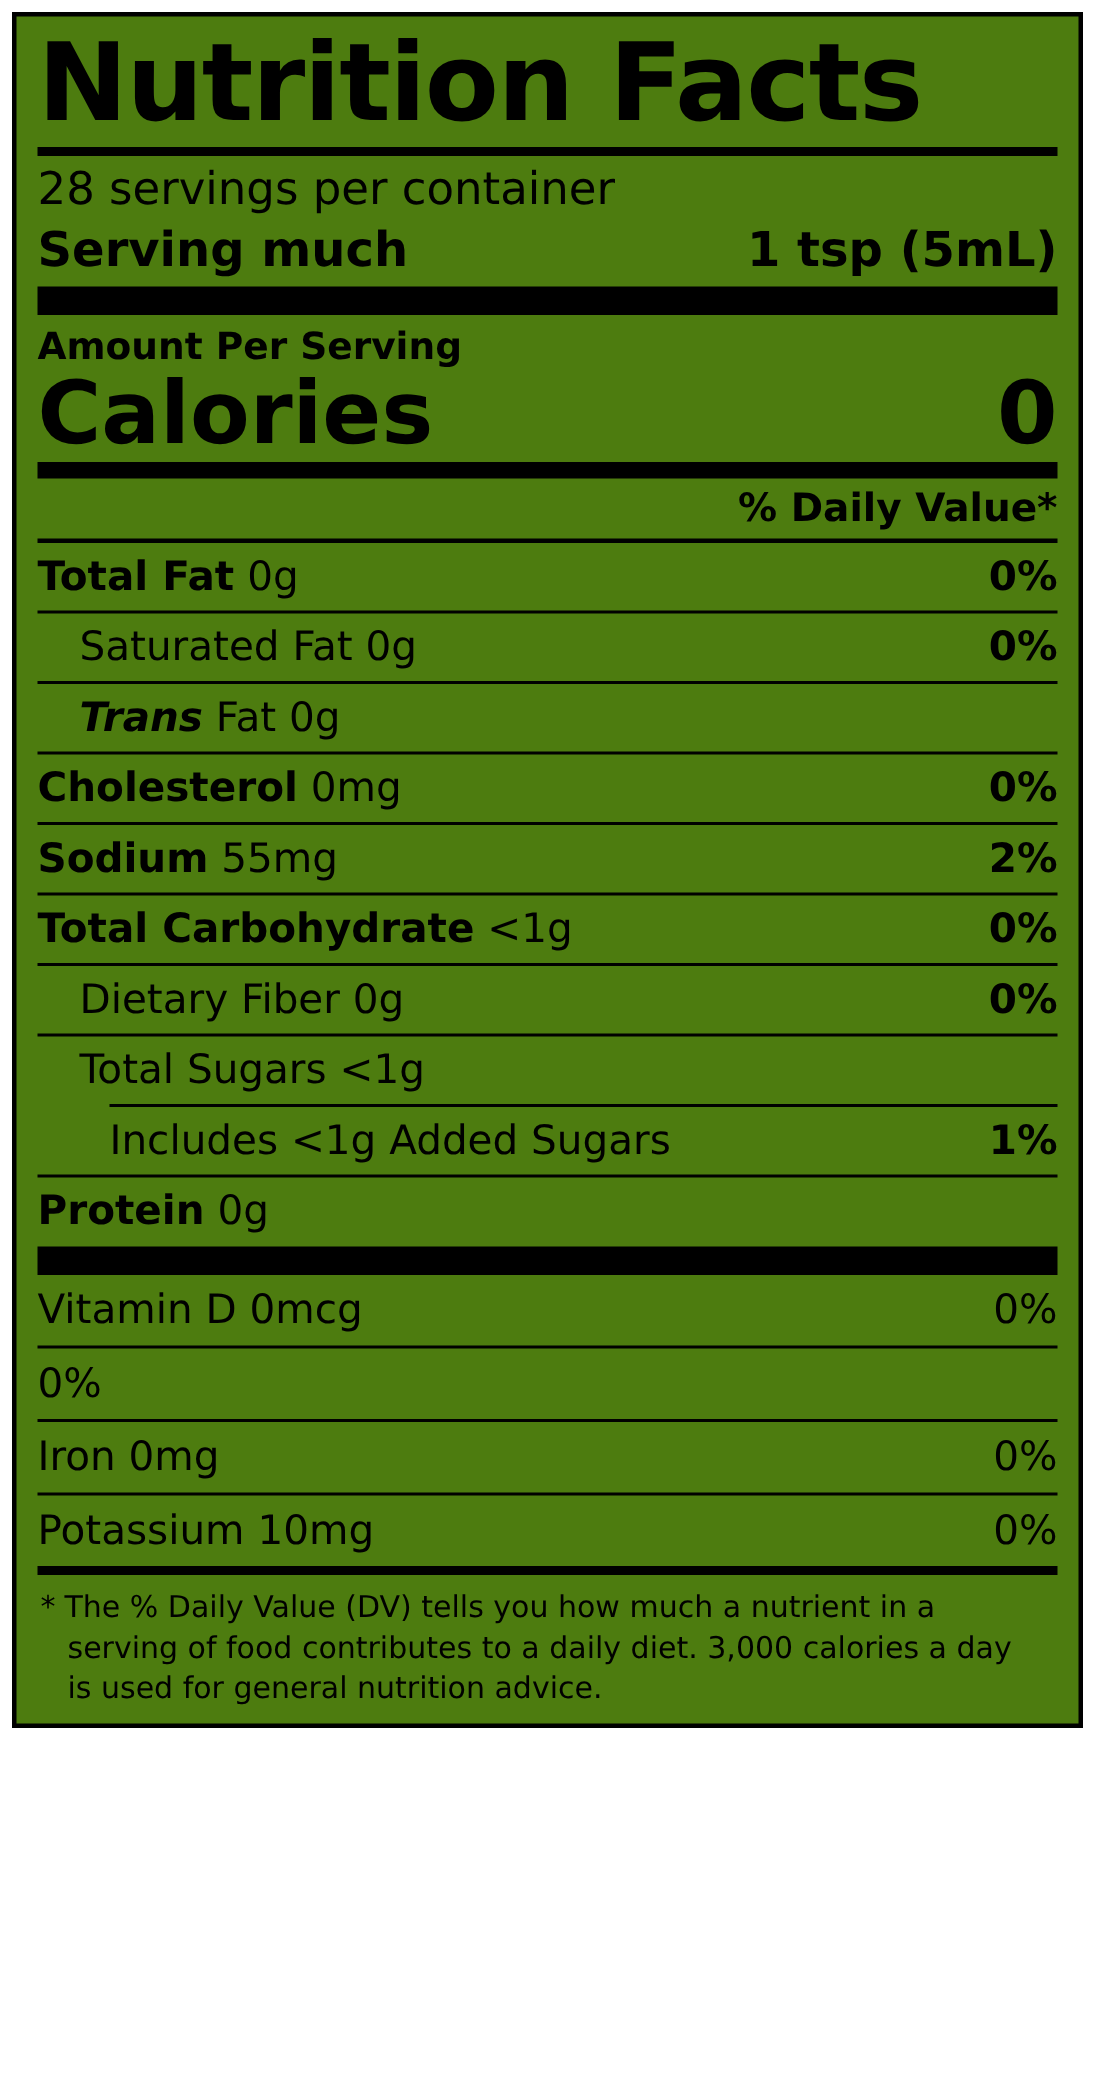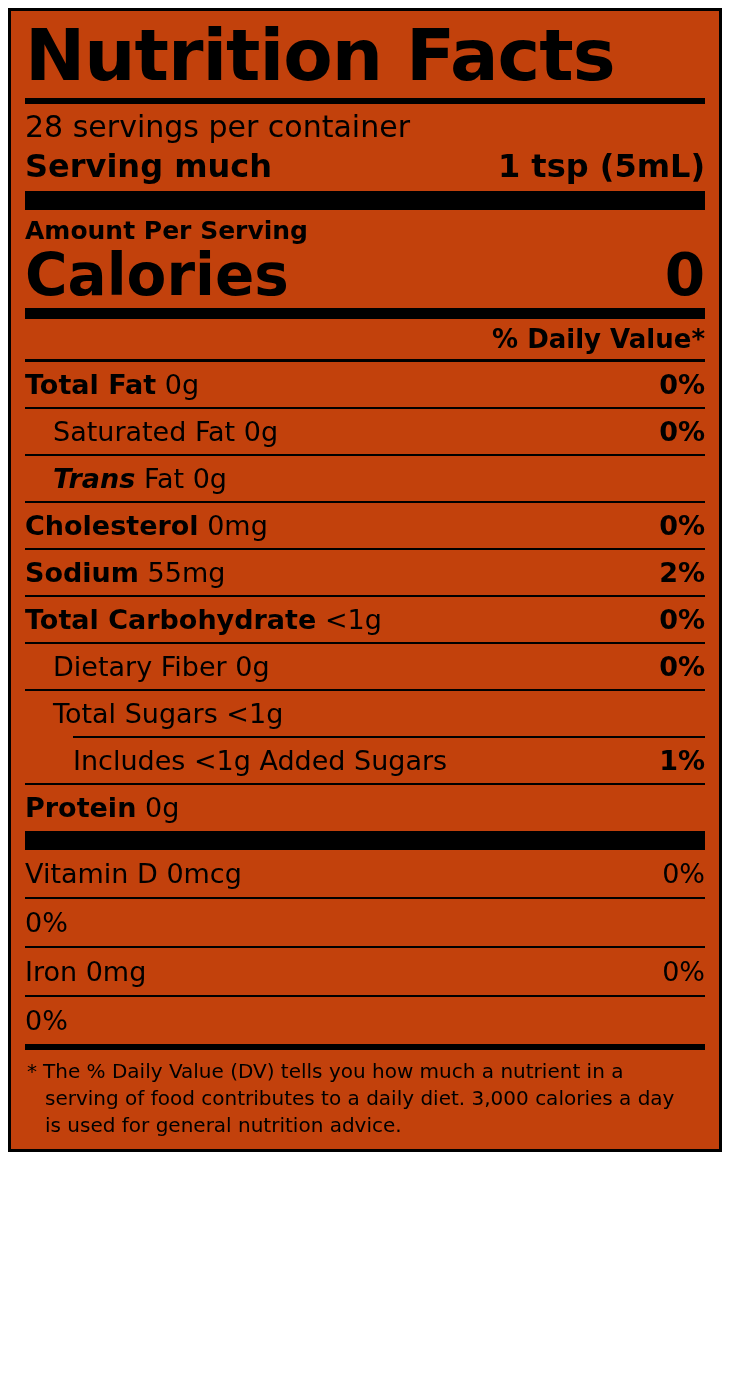--- a/index.html
+++ b/index.html
@@ -14,21 +14,21 @@
     color: #000000;
   }
 
   .label {
     position: relative;
     box-sizing: border-box;
     width: 714px;
     margin: 8px auto 0 auto;
     border: 3px solid #000;
     padding: 6px 14px 10px 14px;
-    background: #c2410c;
+    background: #4d7c0f;
   }
 
   
   .title {
     font-size: 72px;
     font-weight: 800;
     letter-spacing: -1px;
     line-height: 1.02;
     text-align: left;
     padding: 2px 0 6px 0;
@@ -252,20 +252,21 @@
     <span>0%</span>
   </div>
   <div class="vit-row">
     <span>0%</span>
   </div>
   <div class="vit-row">
     <span>Iron 0mg</span>
     <span>0%</span>
   </div>
   <div class="vit-row">
+    <span>Potassium 10mg</span>
     <span>0%</span>
   </div>
 
   <div class="rule-med"></div>
 
   <div class="footnote">
     <p class="firstline">
       <span class="star">*</span>
       <span>The % Daily Value (DV) tells you how much a nutrient in a</span>
     </p>

